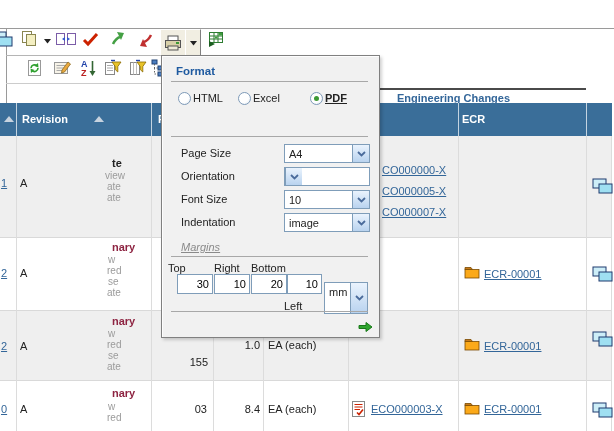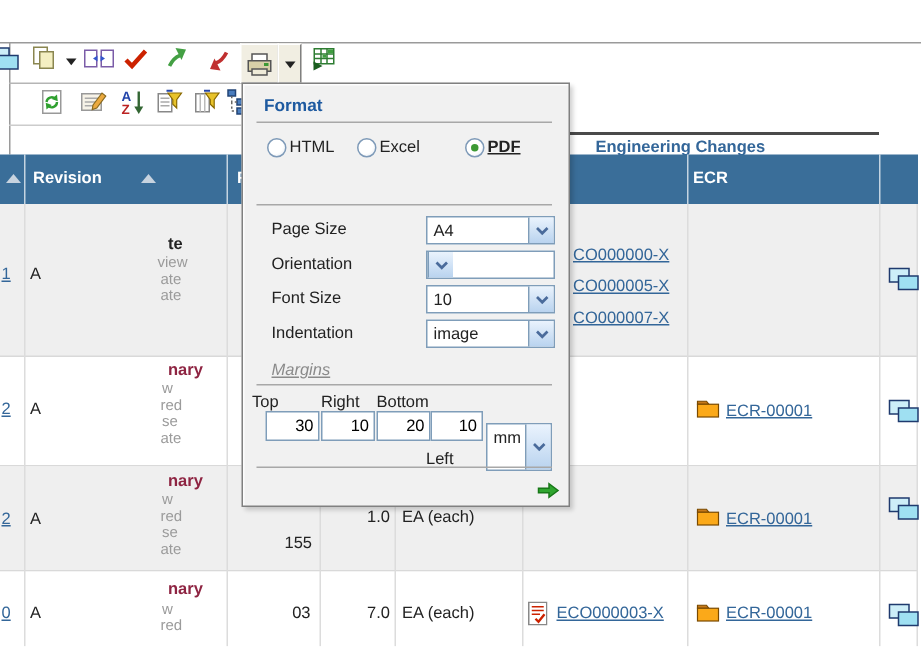--- a/index.html
+++ b/index.html
@@ -257,21 +257,21 @@
         <rect x="7" y="6" width="13" height="9" fill="#9FE0F2" stroke="#1F3A6E"></rect>
       </svg>
   </div>
 
   <div class="lnk" style="left:1px;top:403px;">0</div>
   <div class="txt" style="left:20px;top:403px;">A</div>
   <div class="phase" style="left:112px;top:387px;">nary</div>
   <div class="gray" style="left:108px;top:401px;">w</div>
   <div class="gray" style="left:107px;top:412px;">red</div>
   <div class="num" style="left:167px;top:403px;">03</div>
-  <div class="num" style="left:220px;top:403px;">7.0</div>
+  <div class="num" style="left:220px;top:403px;">8.4</div>
   <div class="txt" style="left:268px;top:403px;">EA (each)</div>
   <div class="tbtn" style="left:352px;top:401px;width:13px;height:16px;">
     <svg width="13" height="16">
         <rect x="0.5" y="0.5" width="12" height="15" fill="#fff" stroke="#888"></rect>
         <line x1="2.5" y1="3.5" x2="10.5" y2="3.5" stroke="#CC2200"></line>
         <line x1="2.5" y1="6" x2="10.5" y2="6" stroke="#CC2200"></line>
         <line x1="2.5" y1="8.5" x2="8" y2="8.5" stroke="#CC2200"></line>
         <path d="M5,11.5 L7,13.5 L11,8.5" stroke="#CC2200" stroke-width="1.6" fill="none"></path>
       </svg>
   </div>

